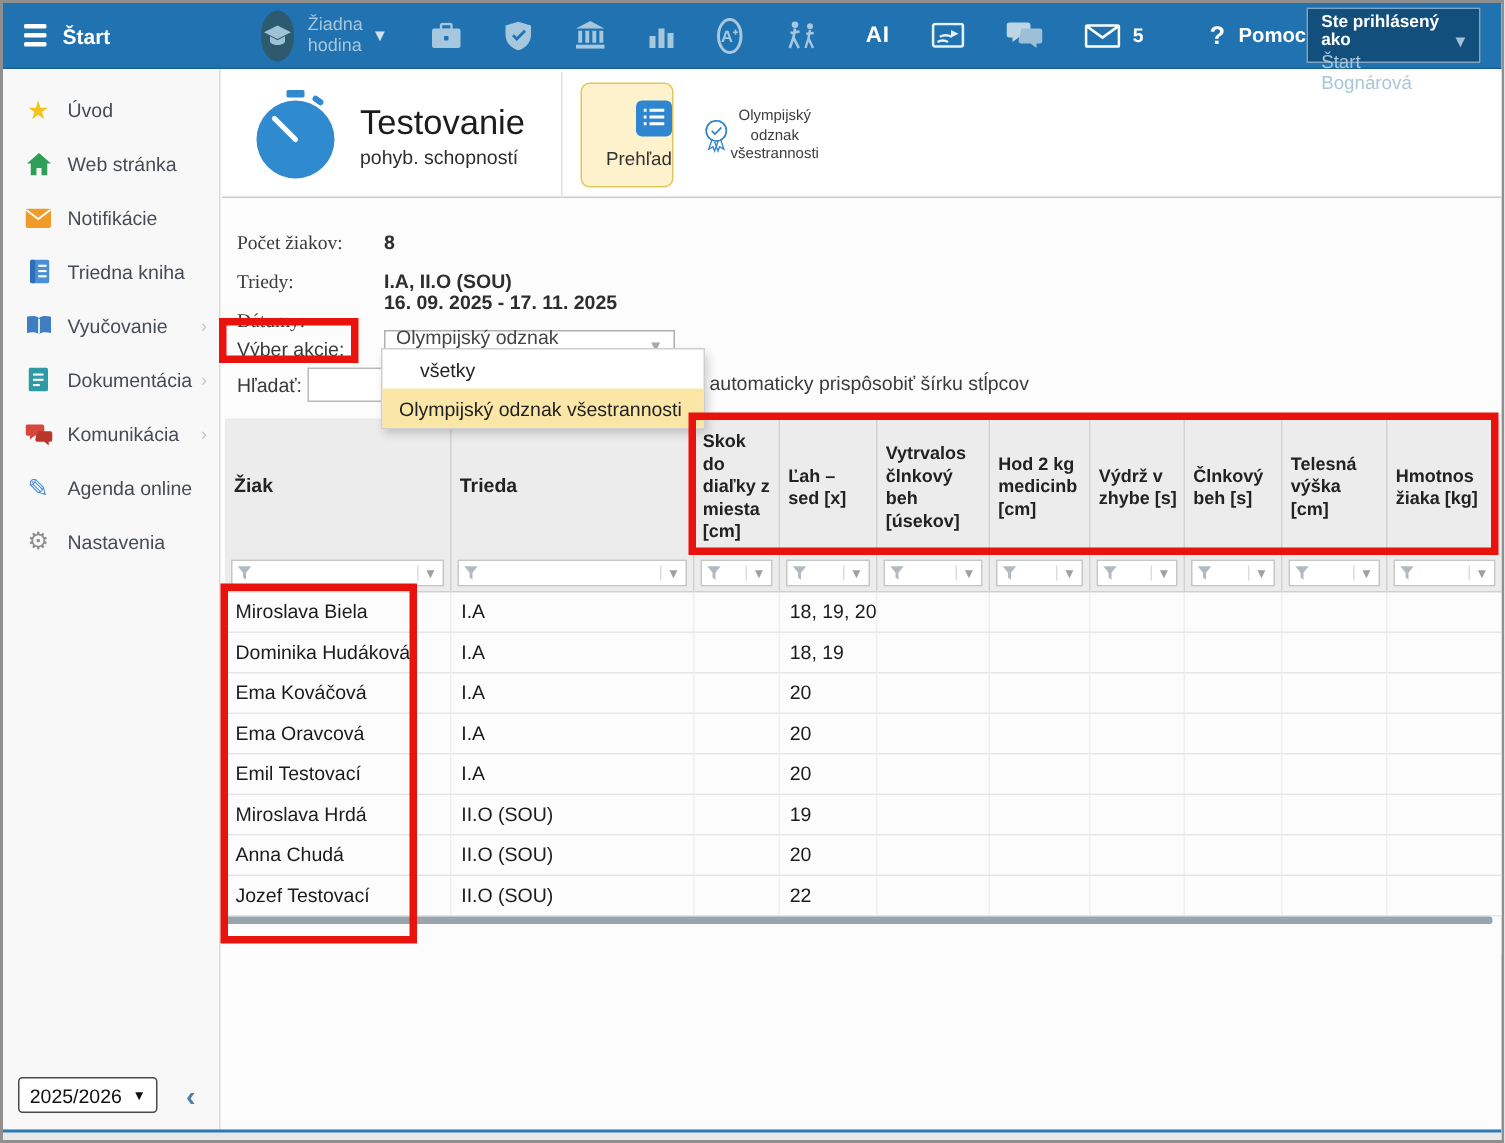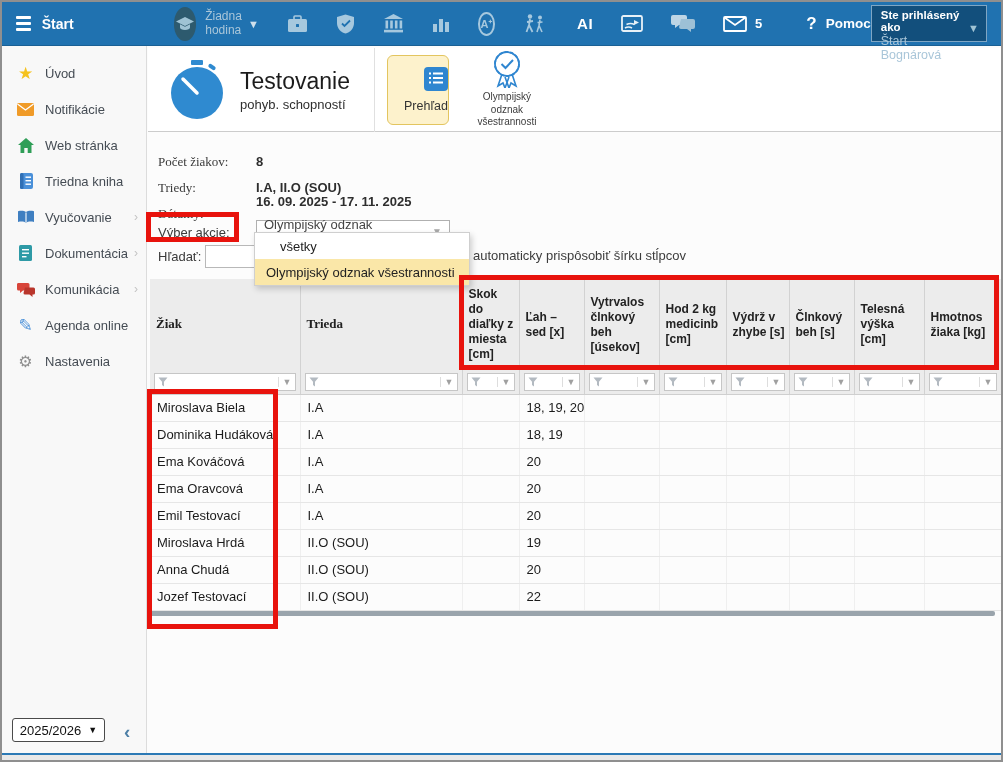--- a/index.html
+++ b/index.html
@@ -40,41 +40,41 @@
   .main { position:absolute; left:146px; top:44px; width:853px; height:590px; background:#fcfcfc; }
   .page-header { position:absolute; left:0; top:2px; width:100%; height:84px; background:#fff; border-bottom:1px solid #ccc; display:flex; align-items:center; }
   .stopwatch { margin-left:20px; }
   .title-block { margin-left:14px; }
   .page-title { font-size:23px; color:#1c1c1c; }
   .page-subtitle { font-size:13px; color:#2e2e2e; margin-top:2px; }
   .hdr-divider { width:1px; height:84px; background:#e0e0e0; margin-left:24px; }
   .overview-btn { margin-left:12px; width:62px; height:70px; background:#fdf2cc; border:1px solid #e3c55f; border-radius:6px; display:flex; flex-direction:column; align-items:flex-end; justify-content:center; cursor:pointer; }
   .list-icon { width:24px; height:24px; background:#2f86d0; border-radius:4px; display:flex; align-items:center; justify-content:center; }
   .overview-label { font-size:12.5px; color:#333; margin-top:8px; }
-  .badge-btn { margin-left:19px; width:78px; display:flex; flex-direction:column; align-items:center; cursor:pointer;justify-content:center; }
+  .badge-btn { margin-left:19px; width:78px; display:flex; align-items:center; cursor:pointer;justify-content:center; }
   .badge-label { font-size:10px; color:#3c3c3c; text-align:center; line-height:1.25; margin-top:3px; }
 
   .info-row { position:absolute; left:10px; font-size:13px; color:#3a3a3a;font-family:Liberation Serif, serif; }
   .info-val { position:absolute; left:108px; font-size:13px; font-weight:bold; color:#2e2e2e; }
   .action-label { position:absolute; left:10px; top:179px; font-size:13px; color:#3a3a3a; }
   .action-select { position:absolute; left:108px; top:174px; width:194px; height:23px; background:#fff; border:1px solid #b0b0b0; font-size:13px; color:#444; display:flex; align-items:center; padding:0 7px; cursor:pointer; }
   .action-select .sc { margin-left:auto; color:#a8a8a8; font-size:10px; }
   .search-label { position:absolute; left:10px; top:203px; font-size:13px; color:#3a3a3a; }
   .search-input { position:absolute; left:57px; top:199px; width:110px; height:23px; border:1px solid #b8b8b8; background:#fff; font-size:13px; padding:0 5px; font-family:"Liberation Sans",sans-serif; }
   .autofit-label { position:absolute; left:325px; top:202px; font-size:13px; color:#3c3c3c; }
 
   .dropdown-panel { position:absolute; left:106px; top:186px; width:216px; background:#fff; border:1px solid #cfcfcf; box-shadow:2px 3px 6px rgba(0,0,0,0.18); z-index:40; }
   .dd-option { height:26px; display:flex; align-items:center; font-size:13px; color:#222; padding-left:25px; cursor:pointer; }
   .dd-option.selected { background:#fae7a8; padding-left:11px; }
 
   
   .table-wrap { position:absolute; left:2px; top:233px; width:851px; }
   table { border-collapse:collapse; table-layout:fixed; width:851px; }
   thead tr.hdr th { background:#ececec; border-right:1px solid #d2d2d2; font-size:12px; font-weight:bold; color:#222; text-align:left; vertical-align:middle; padding:3px 4px 3px 6px; height:91px; line-height:1.25; cursor:pointer; }
-  thead tr.hdr th.wide { font-size:13px;font-family:Liberation Serif, serif; }
+  thead tr.hdr th.wide { font-size:13px; }
   thead tr.flt th { background:#ececec; border-right:1px solid #d2d2d2; border-bottom:1px solid #cfcfcf; height:24px; padding:2px 4px; }
   .fw { display:flex; align-items:center; height:18px; background:#fff; border:1px solid #c6c6c6; padding:0 3px; cursor:pointer; }
   .fw .fc { margin-left:auto; color:#a0a0a0; font-size:9px; border-left:1px solid #ddd; padding-left:4px; }
   tbody td { background:#fcfcfc; border-right:1px solid #efefef; border-bottom:1px solid #e6e6e6; height:27px; font-size:13px; color:#1b1b1b; padding-left:7px; vertical-align:middle; white-space:nowrap; overflow:hidden; }
   .hscrollbar { position:absolute; left:2px; top:565px; width:845px; height:5px; background:#9aa4ac; border-radius:2px; cursor:pointer; }
 
   
   .bottom-strip { position:absolute; left:0; bottom:0; width:999px; height:7px; background:#e8e8e8; border-top:2px solid #2b79b5; z-index:8; }
 
   
@@ -177,34 +177,34 @@
 
   <div class="sidebar">
     <div class="side-item">
       <span class="side-icon">
           <i class="glyph" style="color:#f5c21e;font-size:17px;">★</i>
         </span>
       <span>Úvod</span>
     </div>
     <div class="side-item">
       <span class="side-icon">
+        <svg width="16" height="15" viewBox="0 0 16 15">
+            <path d="M8 0 L16 7 H13.5 V15 H9.7 V10 H6.3 V15 H2.5 V7 H0 Z" fill="#2f9e57"></path>
+          </svg>
+      </span>
+      <span>Web stránka</span>
+    </div>
+    <div class="side-item">
+      <span class="side-icon">
         <svg width="17" height="13" viewBox="0 0 17 13">
             <rect x="0" y="0" width="17" height="13" rx="1.5" fill="#f09b28"></rect>
             <path d="M0.5 1 L8.5 7 L16.5 1" fill="none" stroke="#fff" stroke-width="1.3"></path>
           </svg>
       </span>
       <span>Notifikácie</span>
-    </div>
-    <div class="side-item">
-      <span class="side-icon">
-        <svg width="16" height="15" viewBox="0 0 16 15">
-            <path d="M8 0 L16 7 H13.5 V15 H9.7 V10 H6.3 V15 H2.5 V7 H0 Z" fill="#2f9e57"></path>
-          </svg>
-      </span>
-      <span>Web stránka</span>
     </div>
     <div class="side-item">
       <span class="side-icon">
         <svg width="14" height="16" viewBox="0 0 14 16">
             <rect x="1" y="0" width="13" height="16" rx="2" fill="#4a90d9"></rect>
             <rect x="1" y="0" width="3.5" height="16" rx="1.5" fill="#2f6fb5"></rect>
             <rect x="6.5" y="3.5" width="5.5" height="1.4" fill="#fff"></rect>
             <rect x="6.5" y="7" width="5.5" height="1.4" fill="#fff"></rect>
             <rect x="6.5" y="10.5" width="5.5" height="1.4" fill="#fff"></rect>
           </svg>

